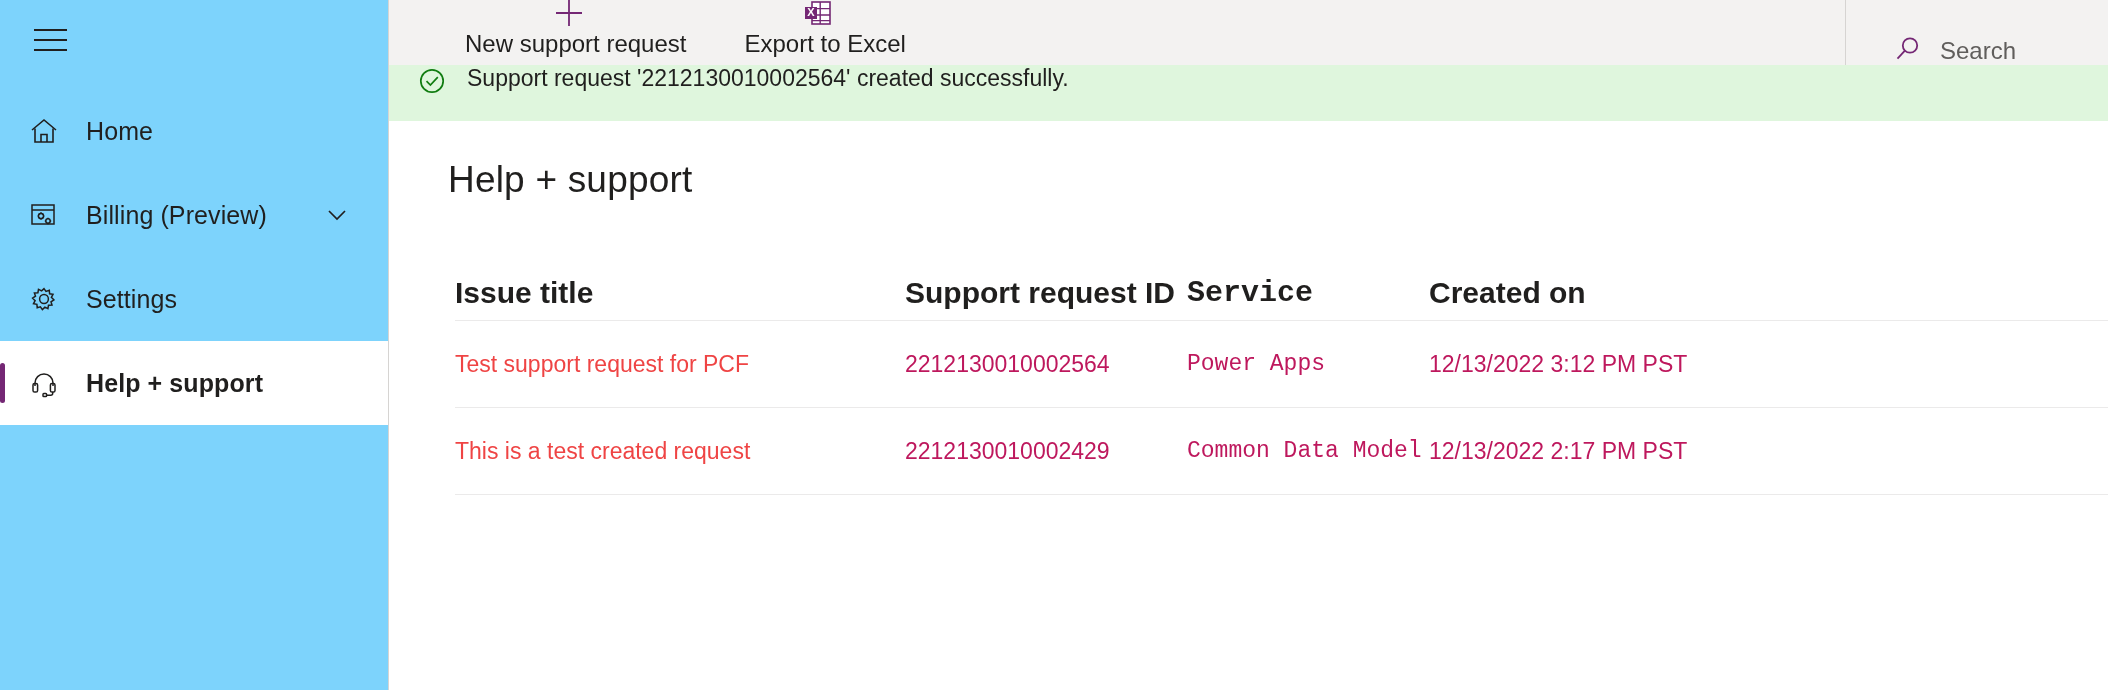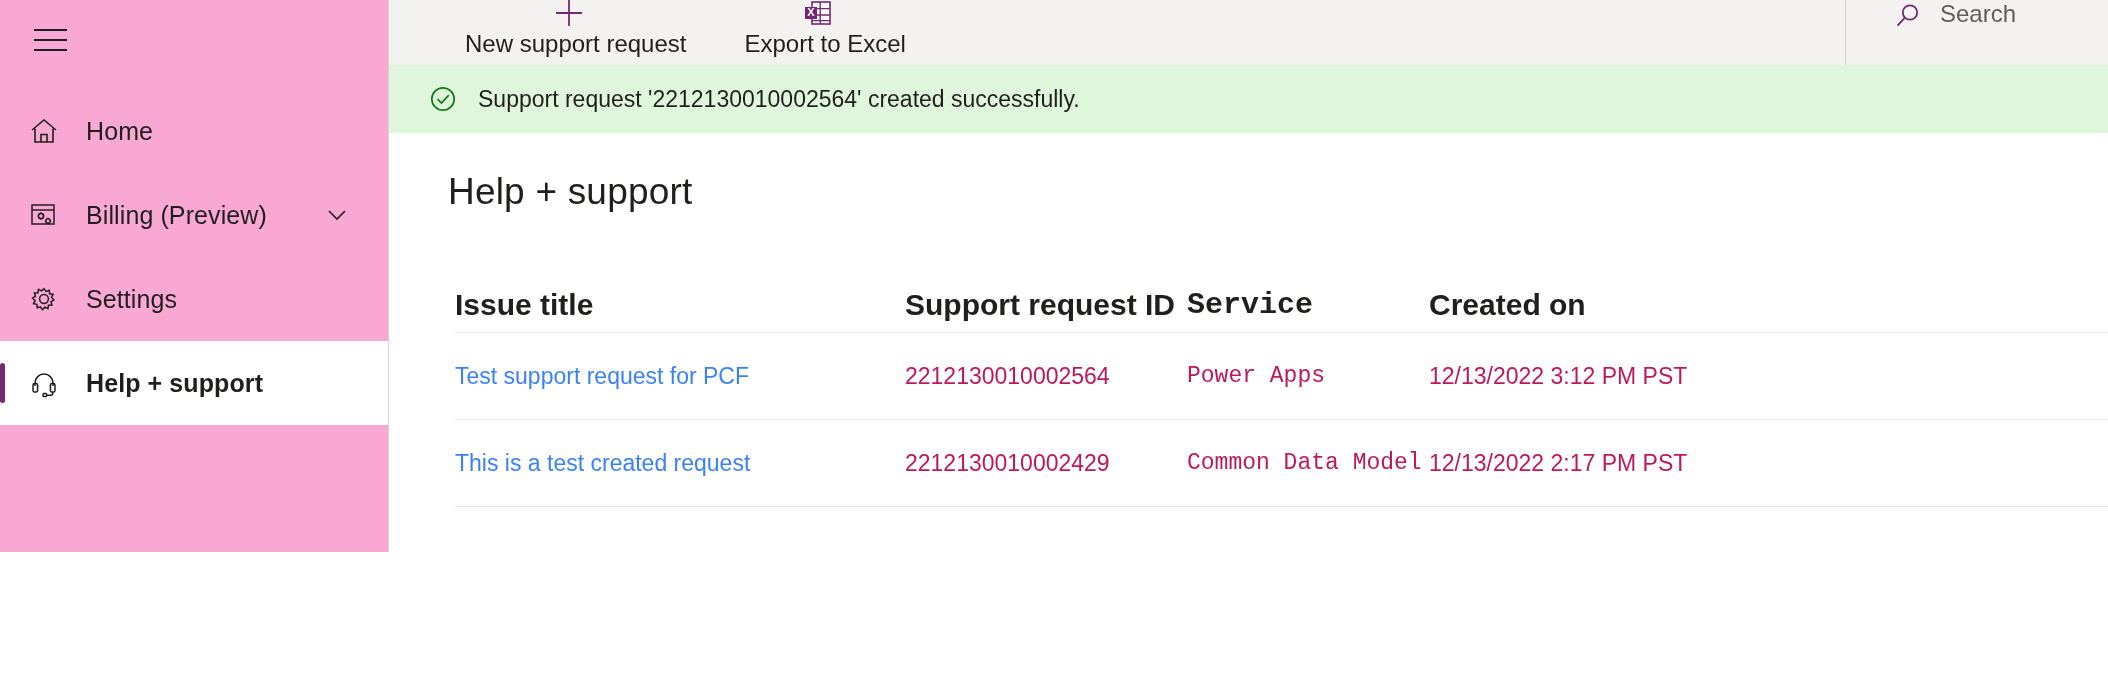--- a/index.html
+++ b/index.html
@@ -8,22 +8,22 @@
     overflow: hidden;
     background: #ffffff;
     font-family: "Liberation Sans", sans-serif;
     -webkit-font-smoothing: antialiased;
   }
   .app { display: flex; width: 2108px; height: 690px; }
 
   
   .sidebar {
     width: 389px;
-    height: 552px;
-    background: #f9a8d4;
+    height: 690px;
+    background: #7dd3fc;
     border-right: 1px solid #d6d4d2;
     flex: 0 0 389px;
     position: relative;
     overflow: hidden;
   }
   .hamburger {
     width: 62px; height: 62px;
     margin: 9px 0 0 19px;
     display: flex; flex-direction: column;
     justify-content: center; align-items: center;
@@ -110,21 +110,21 @@
     color: #201f1e;
     margin-left: 14px;
     white-space: nowrap;
   }
   .search-wrap {
     position: absolute;
     right: 0; top: 0;
     height: 65px;
     width: 263px;
     display: flex;
-    align-items: flex-start;
+    align-items: flex-end;
     border-left: 1px solid #d6d4d2;
     padding-left: 46px;
     cursor: text;
   }
   .search-icon {
     width: 32px; height: 32px;
     display: flex; align-items: center; justify-content: center;
     flex: 0 0 32px;
   }
   .search-input {
@@ -132,25 +132,25 @@
     font-family: "Liberation Sans", sans-serif;
     font-size: 24px;
     color: #605e5c;
     margin-left: 16px;
     width: 150px;
   }
   .search-input::placeholder { color: #605e5c; opacity: 1; }
 
   
   .banner {
-    height: 68px;
+    height: 56px;
     background: #dff6dd;
     display: flex;
-    align-items: center;
-    padding-left: 38px;
+    align-items: flex-start;
+    padding-left: 27px;
   }
   .banner-icon {
     width: 32px; height: 32px;
     flex: 0 0 32px;
     display: flex; align-items: center; justify-content: center;
   }
   .banner-text {
     font-size: 23px;
     color: #201f1e;
     margin-left: 19px;
@@ -193,21 +193,21 @@
     color: #201f1e;
     font-weight: bold;
     white-space: nowrap;
   }
   .td {
     font-size: 23px;
     color: #be185d;
     white-space: nowrap;
   }
   .td.link {
-    color: #3b82f6;
+    color: #ef4444;
     cursor: pointer;
   }
 </style>
 </head>
 <body>
 
 <div class="app">
 
   <nav class="sidebar">
 

